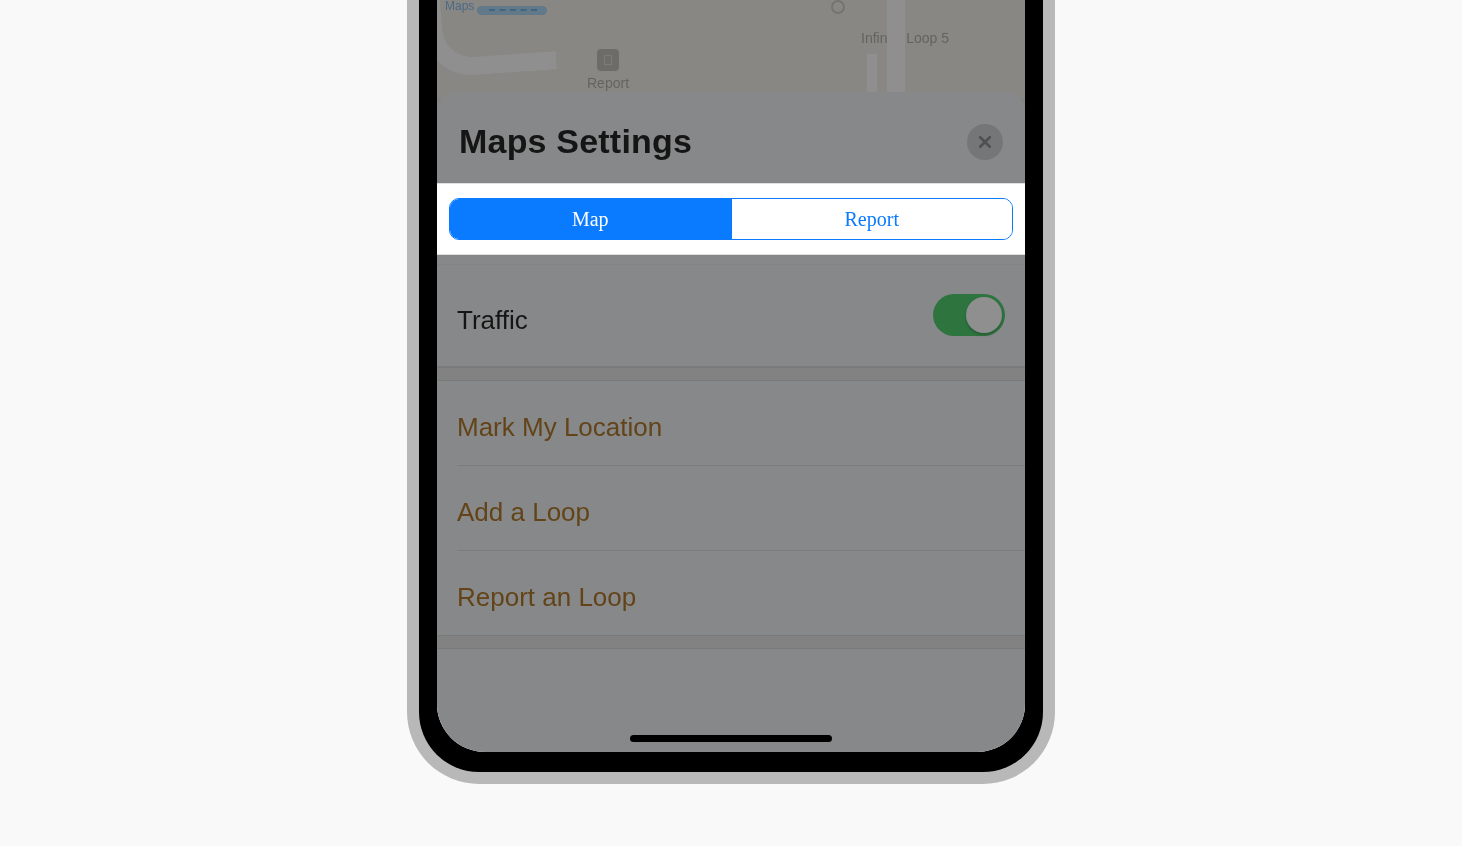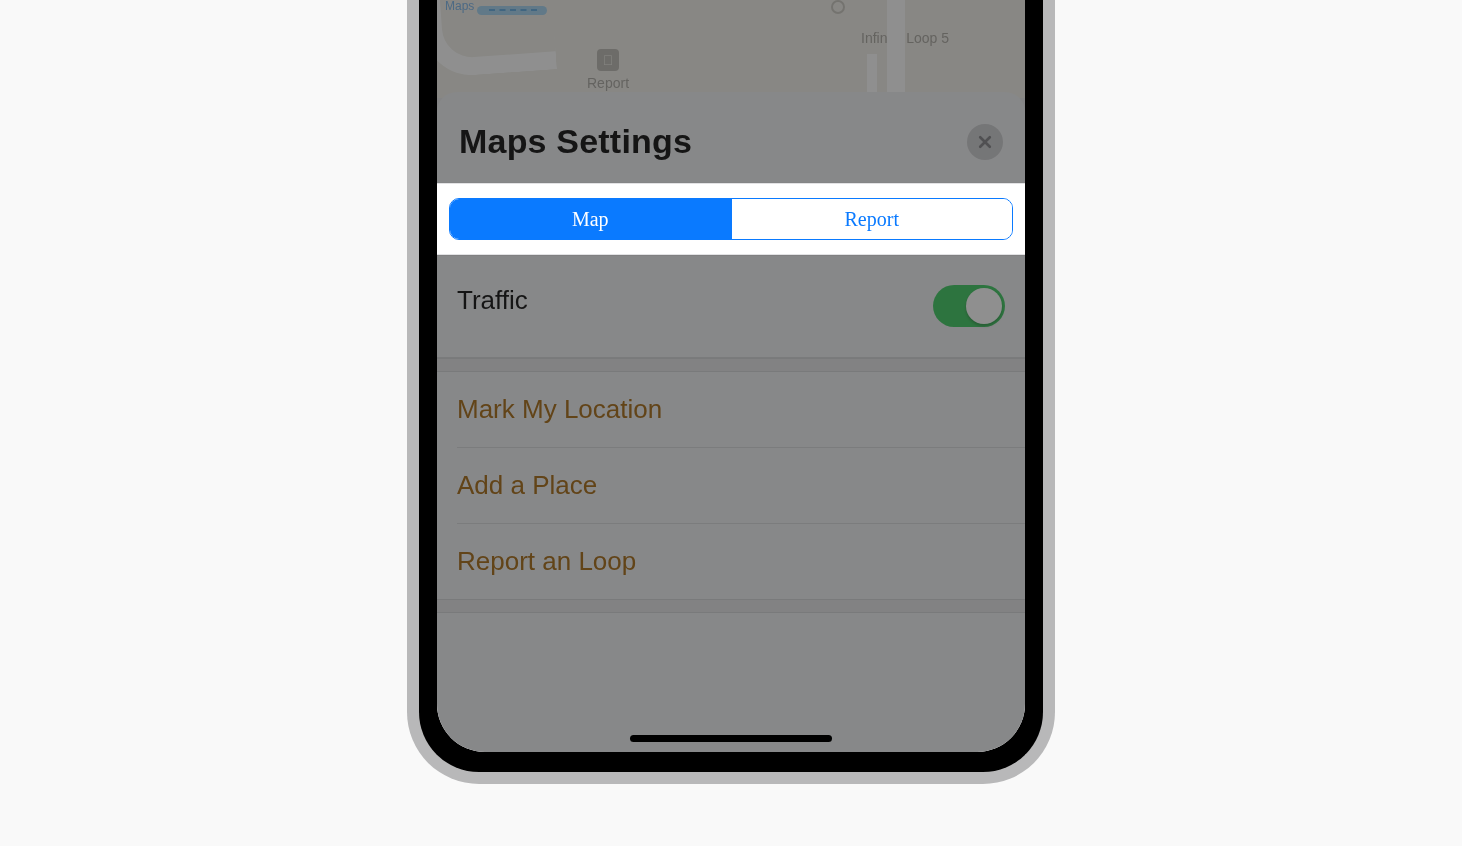--- a/index.html
+++ b/index.html
@@ -184,24 +184,25 @@
       color: #0a7aff;
       background: #fff;
       cursor: pointer;
     }
     .seg-item + .seg-item { border-left: 1.5px solid #0a7aff; }
     .seg-item.active { background: #0a7aff; color: #fff; }
 
     
     .row {
       display: flex;
-      align-items: flex-start;
+      align-items: flex-end;
       justify-content: space-between;
       padding: 22px 20px;
       background: #eff0f2;
+      margin-top: 9px;
     }
     .row.section-end{ border-bottom: 1px solid #d4d5d8; box-shadow: 0 1px 0 #e6e7e9 inset; padding:30px 20px;}
     .row + .divider {
       height: 1px;
       background: #d6d7d9;
       margin-left: 20px;
     }
     .gap {
       height: 14px;
       background: #e3e4e7;
@@ -289,21 +290,21 @@
       </div>
 
       <div class="gap"></div>
 
       <div class="row link">
         <div class="row-label">Mark My Location</div>
       </div>
       <div class="divider"></div>
 
       <div class="row link">
-        <div class="row-label">Add a Place</div>
+        <div class="row-label">Add a Loop</div>
       </div>
       <div class="divider"></div>
 
       <div class="row link">
         <div class="row-label">Report an Loop</div>
       </div>
 
       <div class="gap"></div>
     </div>
 

